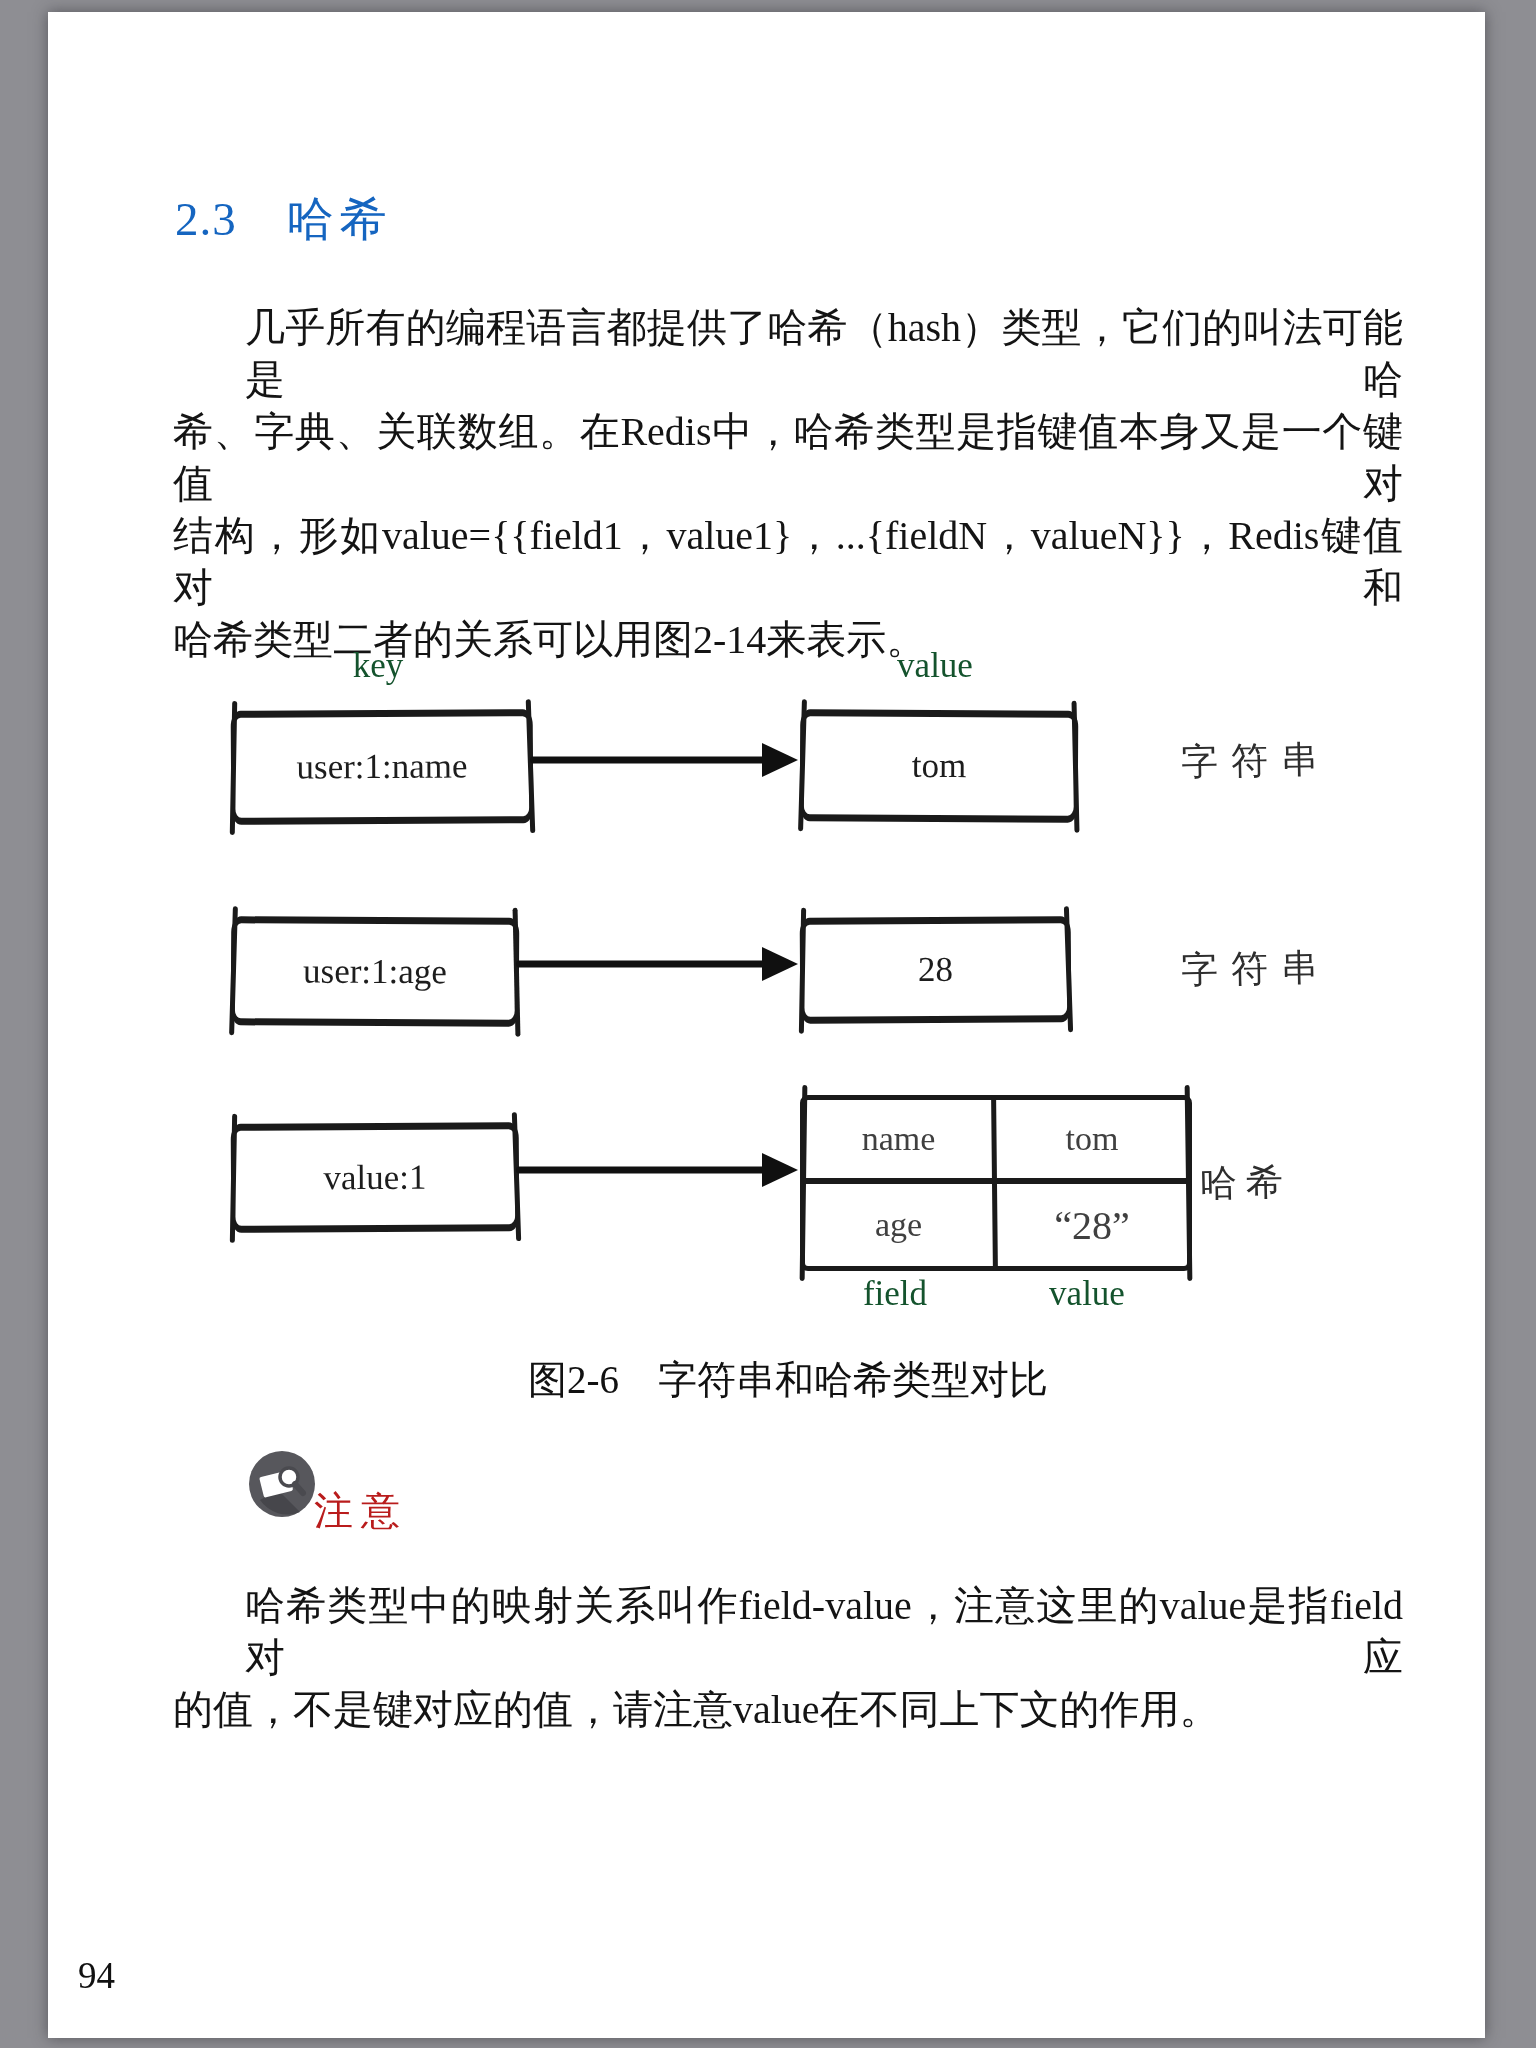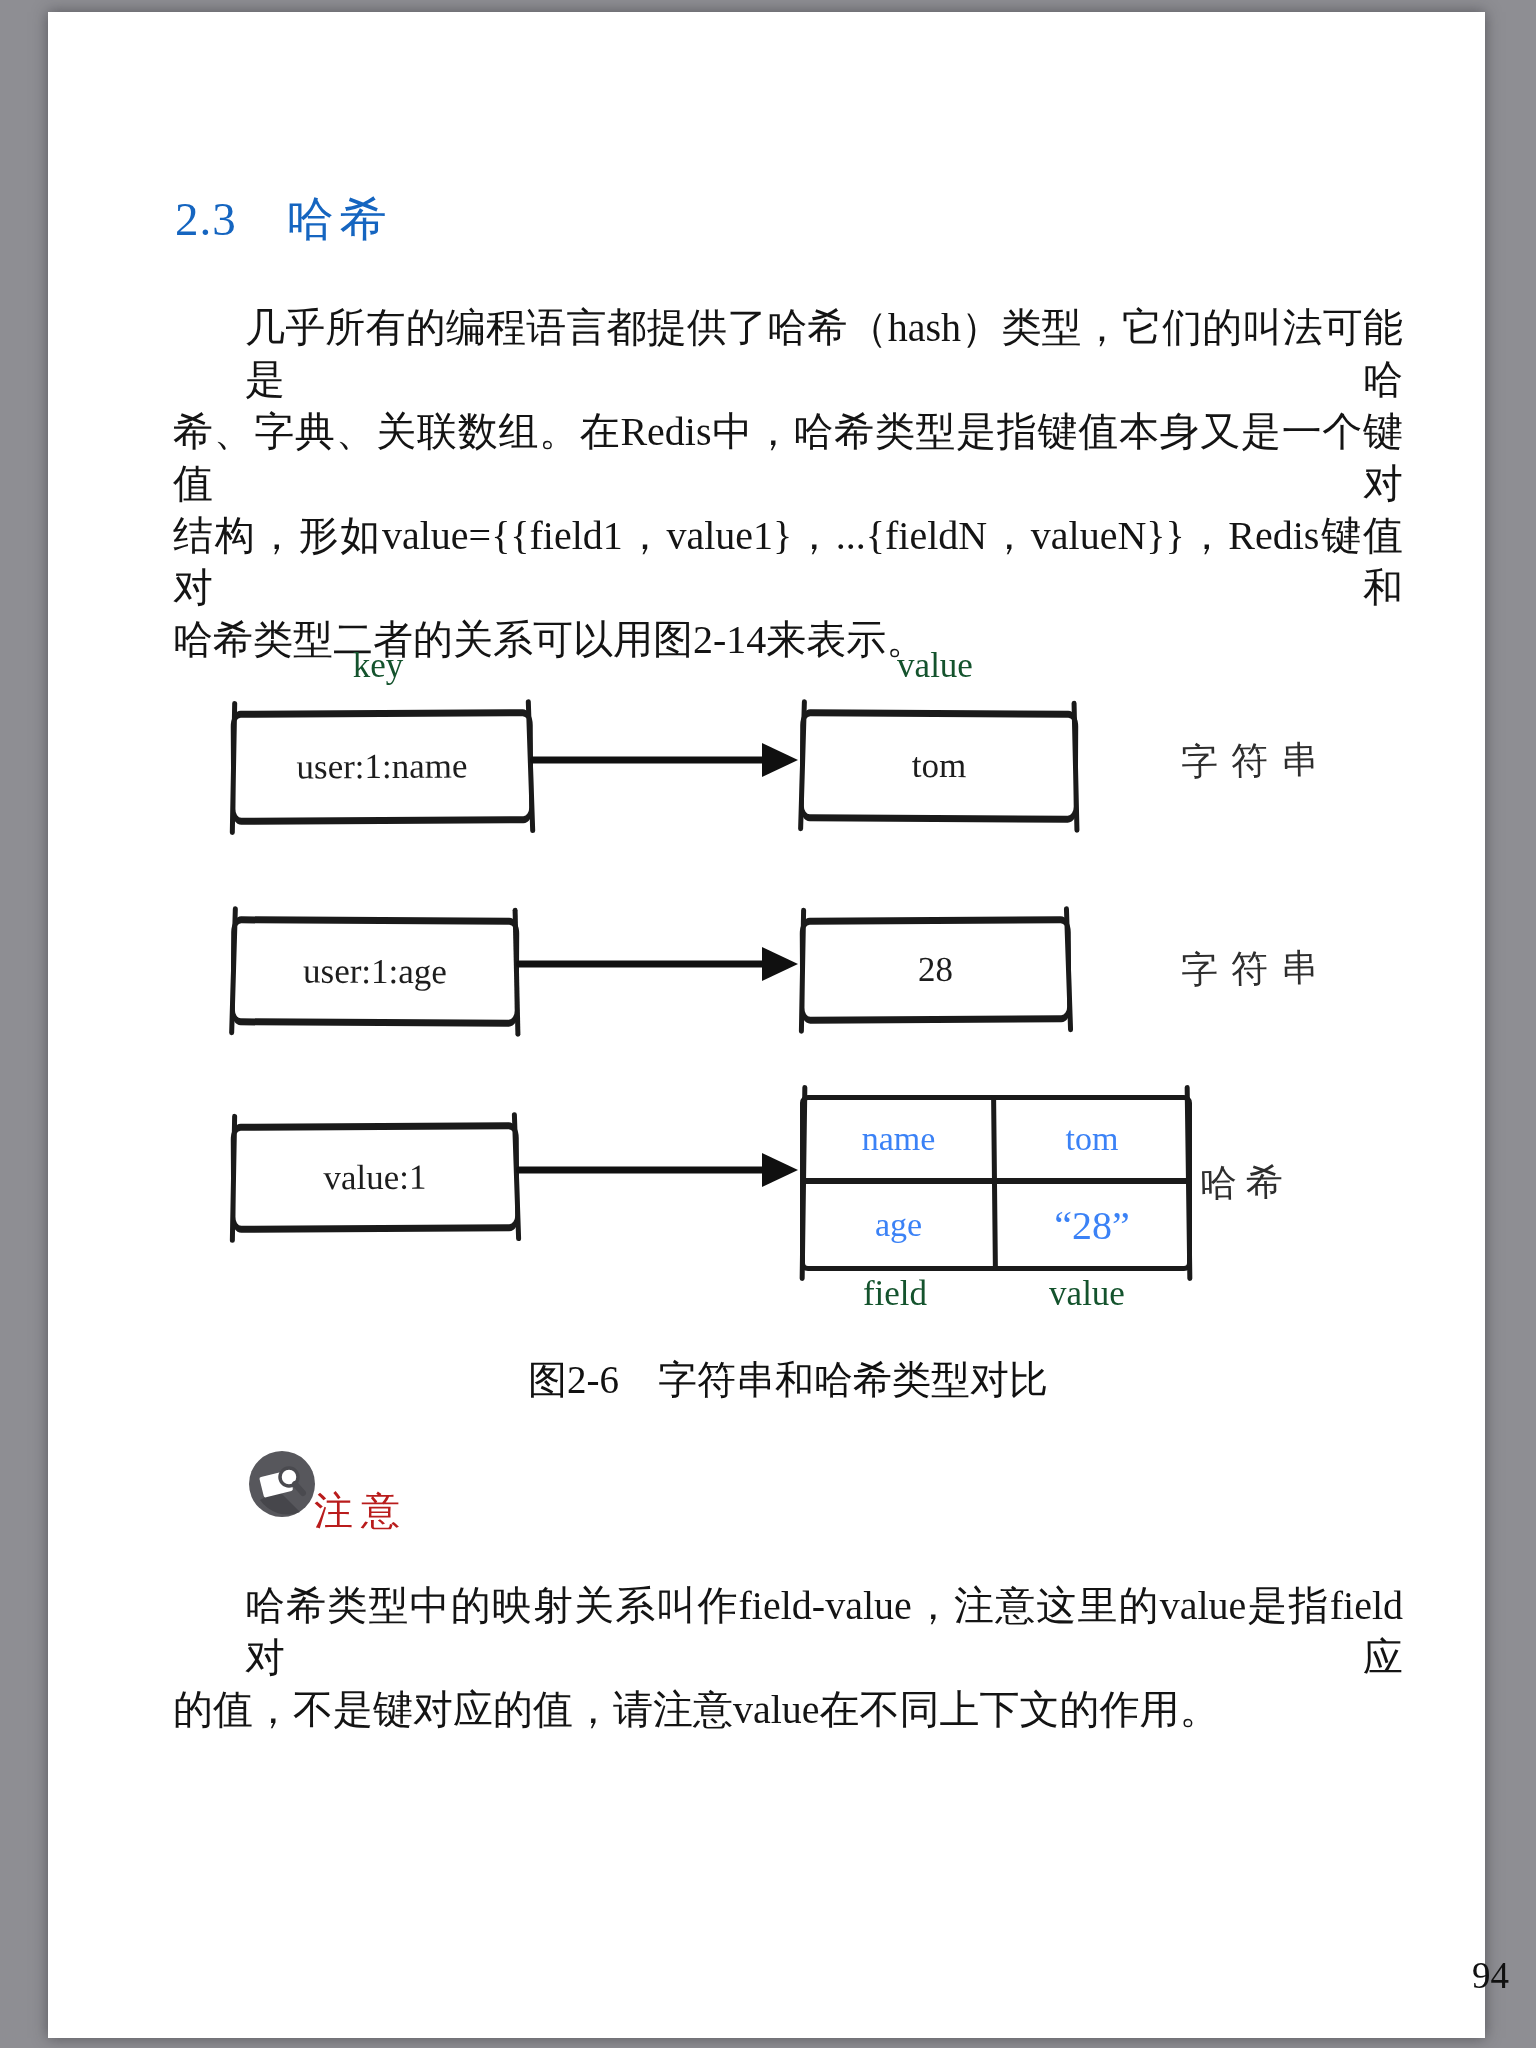--- a/index.html
+++ b/index.html
@@ -45,26 +45,26 @@
   .sktable{
     position:absolute;background:#fff;border:5px solid #1a1a1a;border-radius:8px;
   }
   .sktable::before,.sktable::after{
     content:"";position:absolute;top:-15px;bottom:-15px;width:5px;background:#1a1a1a;border-radius:3px;
   }
   .sktable::before{left:-4px;transform:rotate(0.8deg);}
   .sktable::after{right:-4px;transform:rotate(-0.8deg);}
   .sktable .vdiv{position:absolute;left:187px;top:-4px;bottom:-4px;width:5px;background:#1a1a1a;border-radius:3px;transform:rotate(-0.6deg);}
   .sktable .hdiv{position:absolute;left:-2px;right:-2px;top:78px;height:6px;background:#1a1a1a;border-radius:3px;}
-  .cell{position:absolute;display:flex;align-items:center;justify-content:center;font-size:34px;color:#3b82f6;}
+  .cell{position:absolute;display:flex;align-items:center;justify-content:center;font-size:34px;color:#404040;}
   .caption{position:absolute;left:125px;width:1230px;top:1341px;text-align:center;font-size:39px;color:#111;}
   
   .note-icon{position:absolute;left:200px;top:1438px;width:68px;height:68px;}
   .note-label{position:absolute;left:266px;top:1472px;font-size:39px;color:#b91c1c;letter-spacing:8px;}
-  .pagenum{position:absolute;left:0;width:100%;top:1942px;text-align:right;font-size:37px;color:#111;padding-left:24px;}
+  .pagenum{position:absolute;left:6px;width:100%;top:1942px;text-align:left;font-size:37px;color:#111;padding-left:24px;}
 </style>
 </head>
 <body>
 
 <div class="page">
 
   <div class="heading">
     <span class="num">2.3</span><span class="ttl">哈希</span>
   </div>
 

